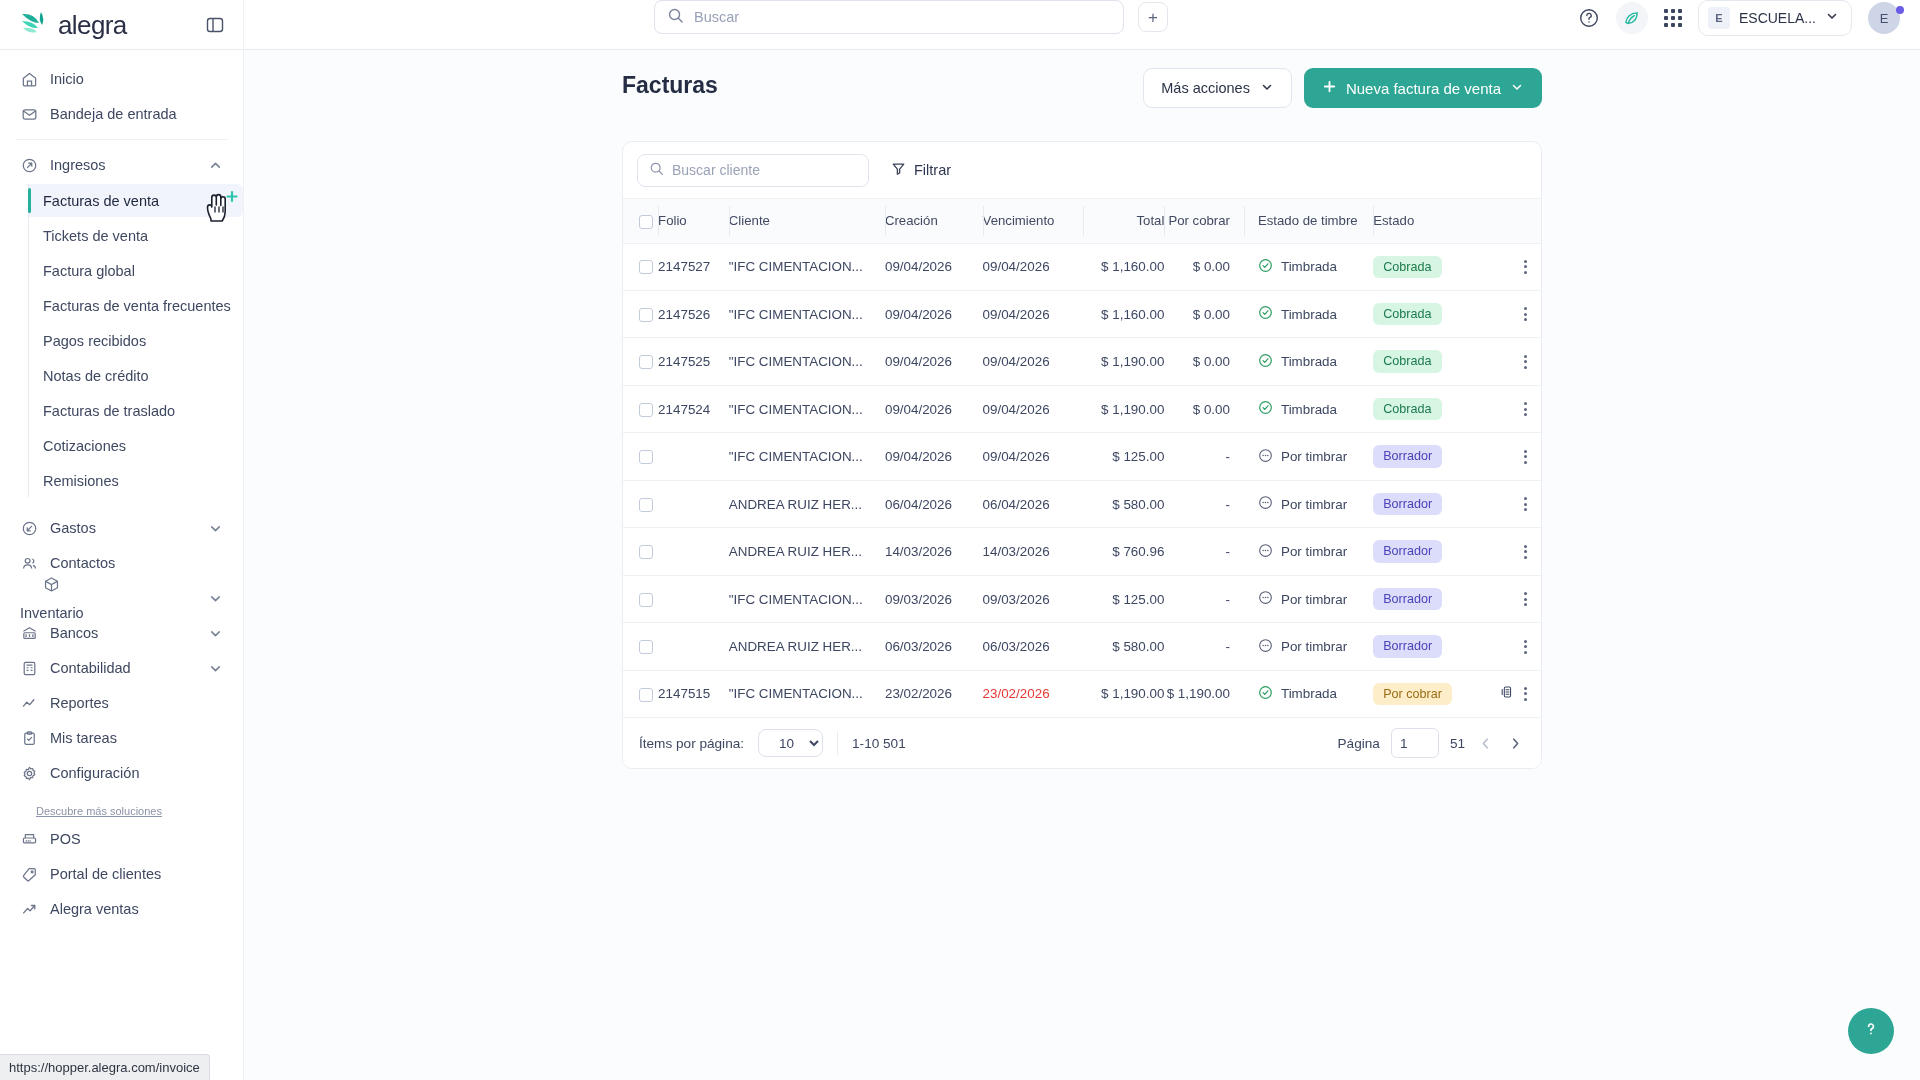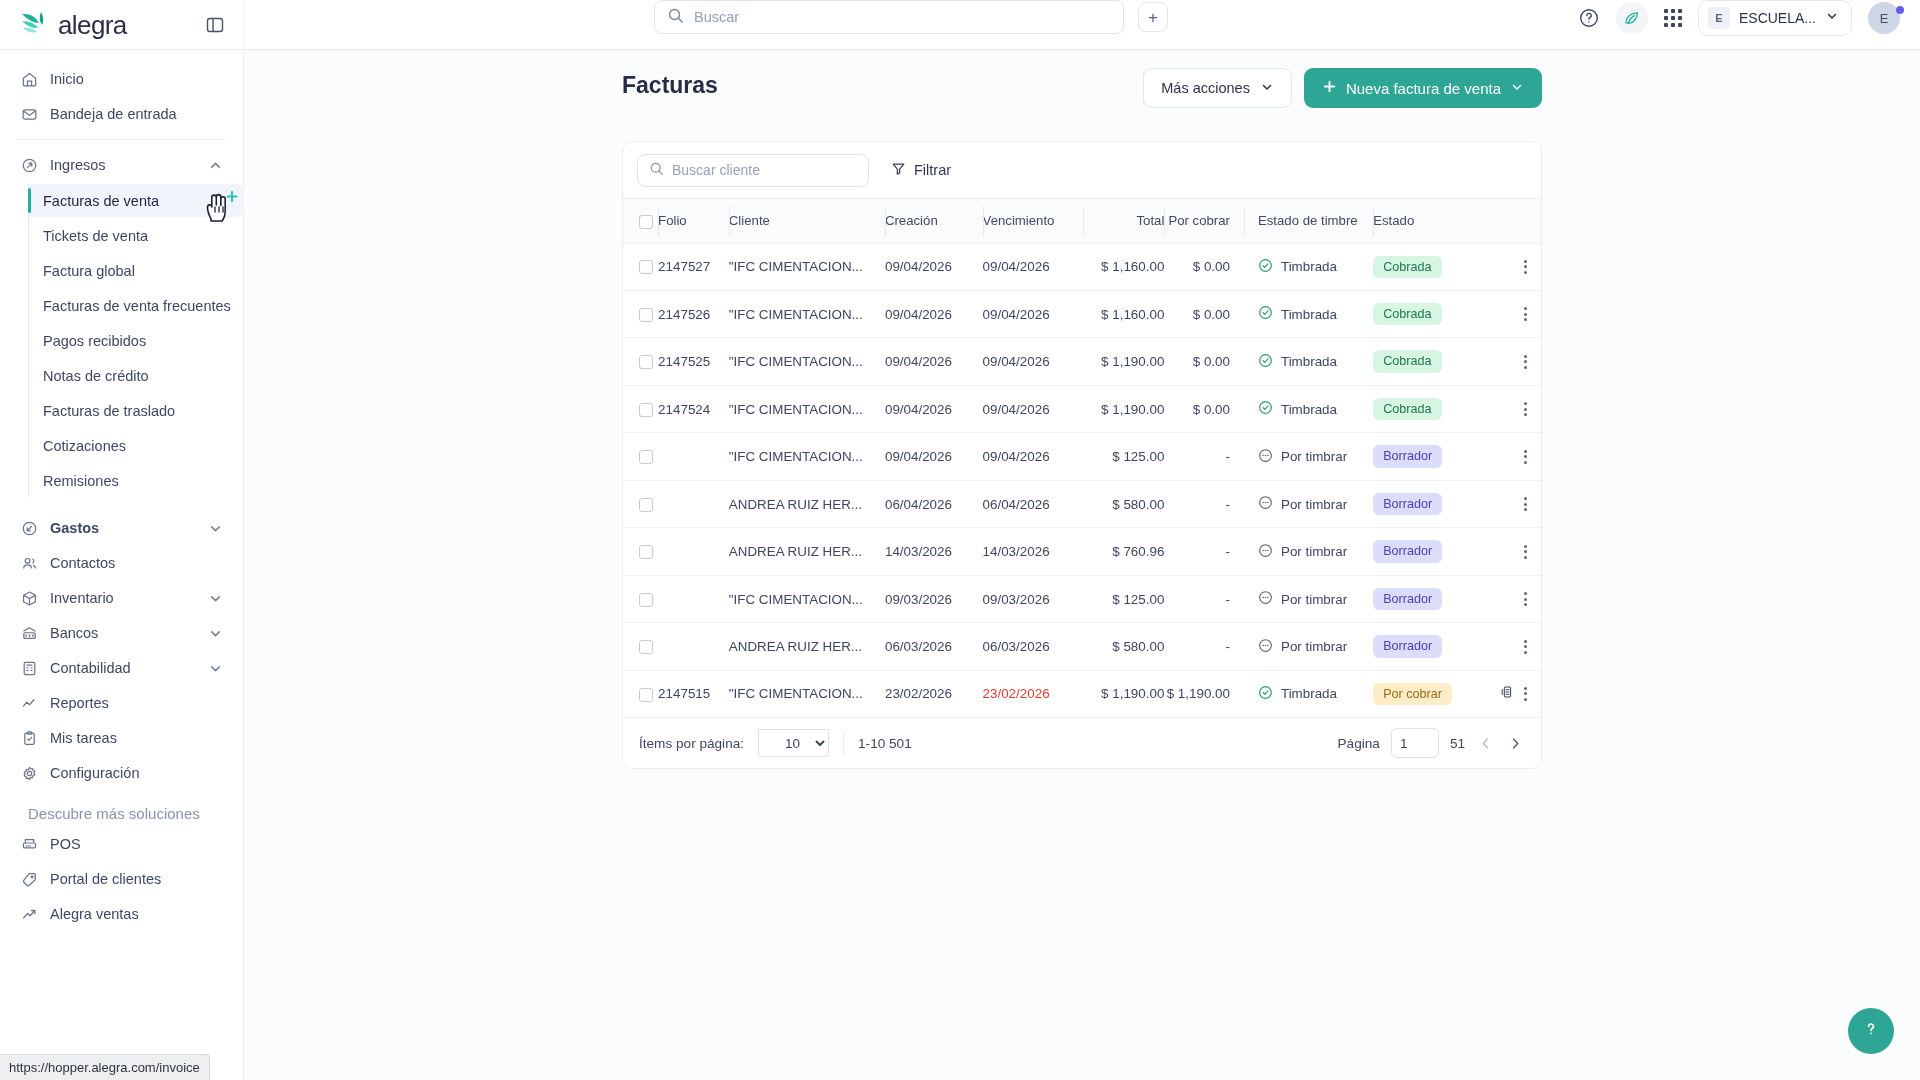--- a/index.html
+++ b/index.html
@@ -98,21 +98,21 @@
     border-radius: 0 6px 6px 0; position: relative;
   }
   .sub-item.active {
     background: #f1f4fa; color: #1f2740;
   }
   .sub-item.active::before {
     content: ""; position: absolute; left: -1px; top: 4px; bottom: 4px;
     width: 3px; background: #26b09b; border-radius: 2px;
   }
   .discover-label {
-    font-size: 15px; color: #8b93a8; padding: 0 20px; margin: 16px 8px 6px;
+    font-size: 11px; color: #8b93a8; padding: 0 20px; margin: 16px 16px 6px; text-decoration: underline;
   }
 
   
   .main {
     position: absolute; top: 50px; left: 244px; width: 1676px; height: 1030px;
     background: #fbfcfd; overflow: hidden;
   }
   .page-head {
     width: 920px; margin: 0 auto; padding-top: 22px; position: relative;
   }
@@ -199,22 +199,22 @@
   .kebab { cursor: pointer; display: inline-flex; flex-direction: column; gap: 2.5px; vertical-align: middle; }
   .kebab i { width: 3px; height: 3px; background: #5c6680; border-radius: 50%; display:block; }
   .row-icons { display: flex; align-items: center; justify-content: flex-end; gap: 9px; }
 
   
   .pager {
     height: 50px; display: flex; align-items: center; padding: 0 16px;
     font-size: 13.6px; color: #3d4762; gap: 14px; background: #fff;
   }
   .pager select {
-    height: 28px; border: 1px solid #dce1ea; border-radius: 2px; font-size: 13.5px;
-    color: #3d4762; padding: 0 4px 0 22px; font-family: "Liberation Sans", sans-serif;
+    height: 28px; border: 1px solid #dce1ea; border-radius: 8px; font-size: 13.5px;
+    color: #3d4762; padding: 0 4px 0 16px; font-family: "Liberation Sans", sans-serif;
     background: #fff; cursor: pointer;
   }
   .pager-sep { width: 1px; height: 24px; background: #e9ecf2; }
   .pager-right { margin-left: auto; display: flex; align-items: center; gap: 11px; }
   .page-input {
     width: 48px; height: 30px; border: 1px solid #dce1ea; border-radius: 6px;
     font-size: 13.6px; color: #3d4762; padding: 0 8px;
     font-family: "Liberation Sans", sans-serif; outline: none;
   }
   .pg-arrow { cursor: pointer; display: flex; padding: 2px; }
@@ -376,21 +376,21 @@
       <span>Cotizaciones</span>
     </div>
     <div class="sub-item">
       <span>Remisiones</span>
     </div>
   </div>
 
   <div style="height:10px"></div>
 
   <div class="nav-item nav-group">
-    <span style="display:flex;align-items:center;gap:12px;font-weight:bold;">
+    <span style="display:flex;align-items:center;gap:12px;">
       <span class="nav-icon">
         <svg width="17" height="17" viewBox="0 0 18 18" fill="none" stroke="#6b7489" stroke-width="1.3">
           <circle cx="9" cy="9" r="6.6"></circle>
           <path d="M6.6 11.4 11.2 6.8M6.6 11.4h3.2M6.6 11.4V8.2" stroke-linecap="round" stroke-linejoin="round"></path>
         </svg>
       </span>
       <span class="lbl">Gastos</span>
     </span>
     <span class="chev">
       <svg width="15" height="15" viewBox="0 0 14 14" fill="none" stroke="#7b8499" stroke-width="1.5">
@@ -404,21 +404,21 @@
       <svg width="17" height="17" viewBox="0 0 18 18" fill="none" stroke="#6b7489" stroke-width="1.3">
         <circle cx="7" cy="6.2" r="2.5"></circle>
         <path d="M2.8 14.4c0-2.3 1.9-3.9 4.2-3.9s4.2 1.6 4.2 3.9"></path>
         <path d="M12 4.2a2.4 2.4 0 0 1 0 4.5M12.8 10.9c1.5.5 2.5 1.8 2.5 3.5"></path>
       </svg>
     </span>
     <span class="lbl">Contactos</span>
   </div>
 
   <div class="nav-item nav-group">
-    <span style="display:flex;align-items:center;gap:12px;">
+    <span style="display:flex;align-items:center;gap:12px;flex-direction:column;">
       <span class="nav-icon">
         <svg width="17" height="17" viewBox="0 0 18 18" fill="none" stroke="#6b7489" stroke-width="1.3">
           <path d="M9 2.2 15.3 5.6v6.8L9 15.8 2.7 12.4V5.6L9 2.2Z" stroke-linejoin="round"></path>
           <path d="M2.9 5.7 9 9l6.1-3.3M9 9v6.7"></path>
         </svg>
       </span>
       <span class="lbl">Inventario</span>
     </span>
     <span class="chev">
       <svg width="15" height="15" viewBox="0 0 14 14" fill="none" stroke="#7b8499" stroke-width="1.5">

